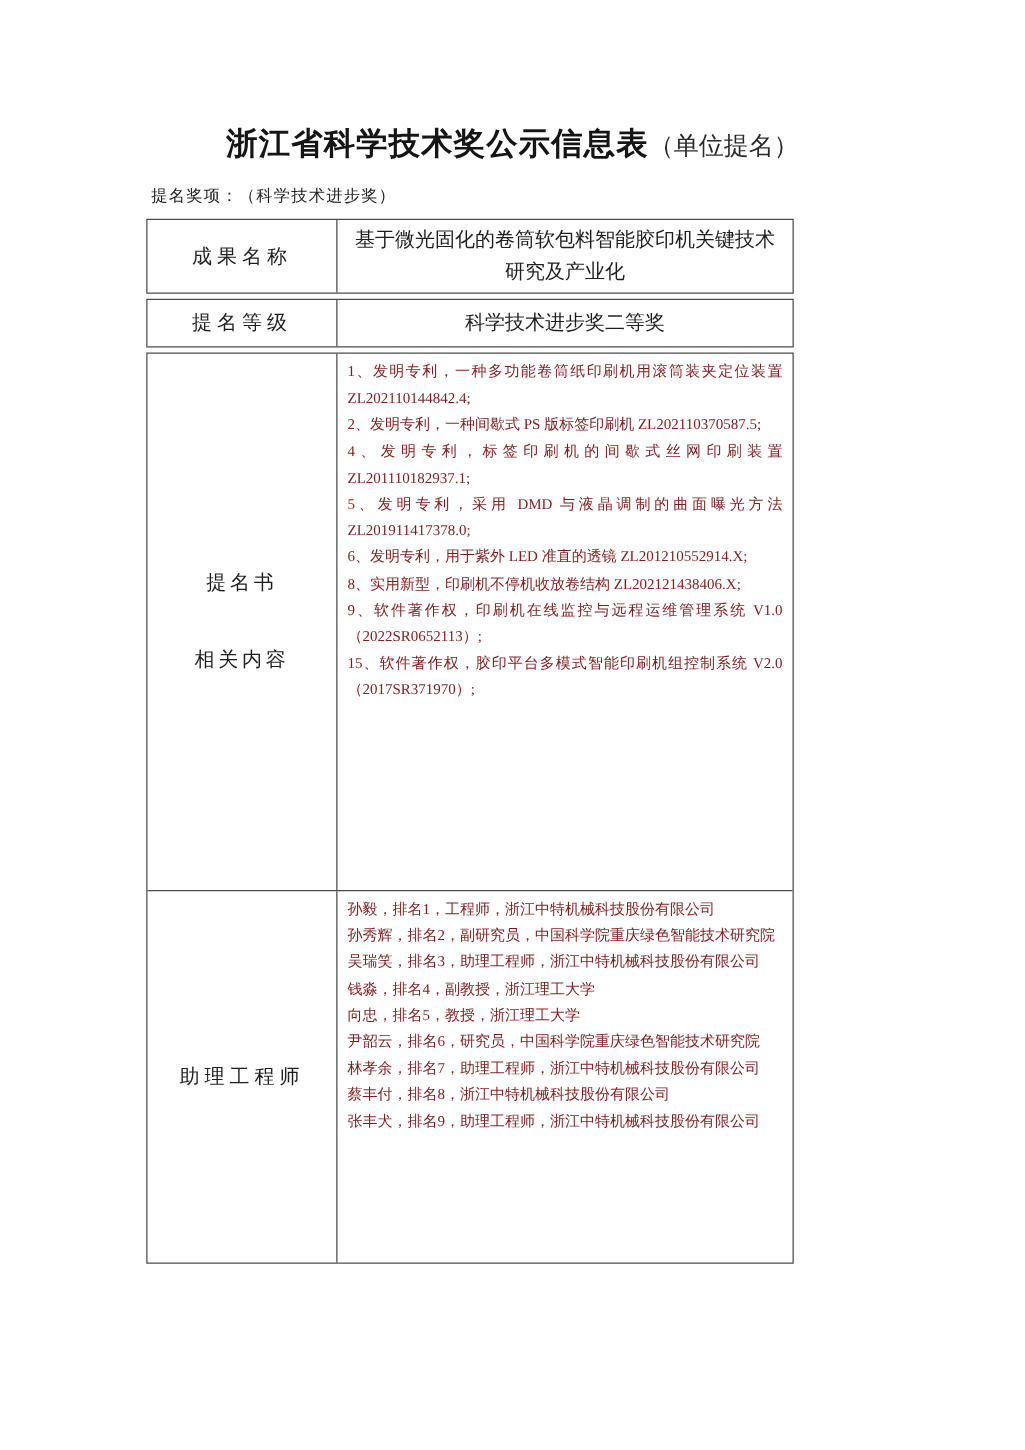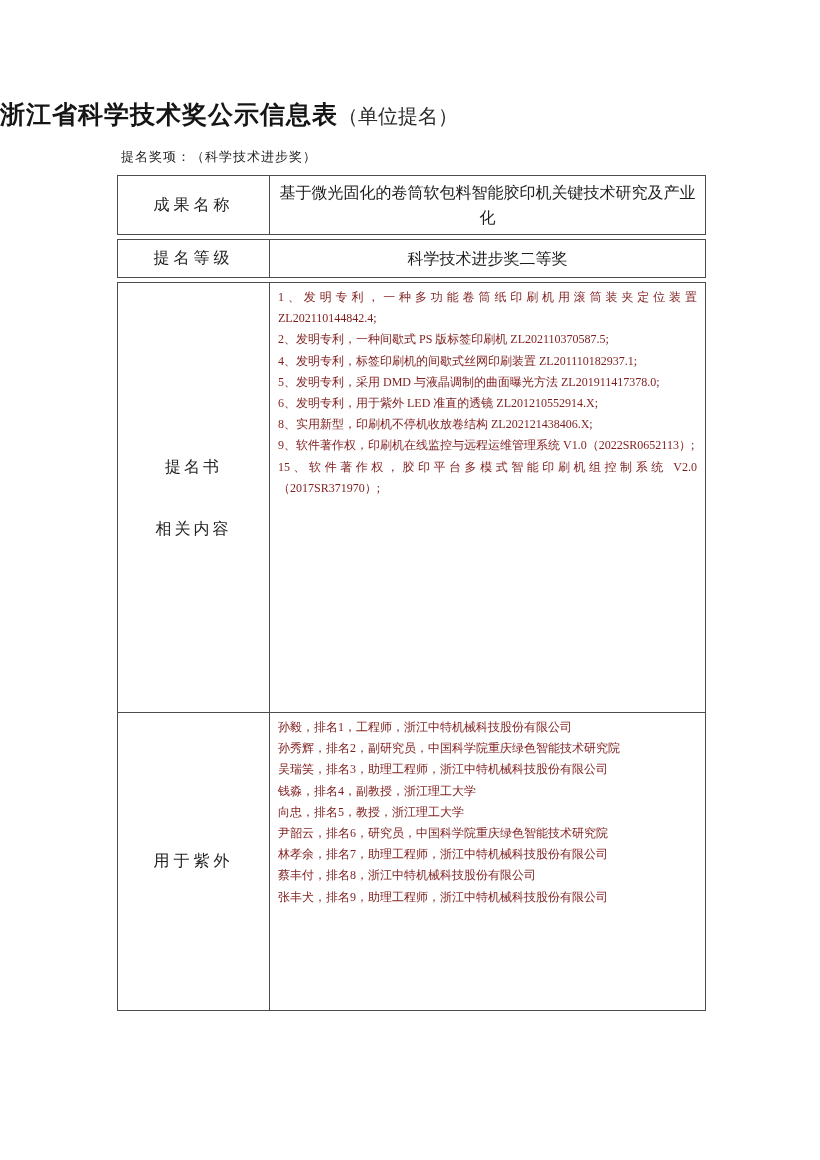--- a/index.html
+++ b/index.html
@@ -15,20 +15,21 @@
     font-family: "Liberation Serif", "DejaVu Serif", serif;
     color: #212121;
     overflow: hidden;
   }
   
   .title-line {
     position: absolute;
     top: 98px;
     left: 0;
     width: 100%;
+    text-align: center;
     white-space: nowrap;
   }
   .title-main {
     font-family: "Liberation Sans", "DejaVu Sans", sans-serif;
     font-weight: 700;
     font-size: 25px;
     letter-spacing: 1px;
     color: #151515;
   }
   .title-paren {
@@ -44,21 +45,21 @@
     left: 121px;
     font-size: 13px;
     letter-spacing: 1px;
     color: #222222;
   }
   
   .tbl {
     position: absolute;
     top: 175px;
     left: 117px;
-    width: 589px;
+    width: 518px;
   }
   .row-box {
     box-sizing: border-box;
     border: 1.5px solid #4c4c4c;
     background: #ffffff;
     display: flex;
     margin-bottom: 4px;
   }
   .row-box:last-child { margin-bottom: 0; }
   .label-cell {
@@ -156,21 +157,21 @@
           <div class="entry">4、发明专利，标签印刷机的间歇式丝网印刷装置 ZL201110182937.1;</div>
           <div class="entry">5、发明专利，采用 DMD 与液晶调制的曲面曝光方法 ZL201911417378.0;</div>
           <div class="entry">6、发明专利，用于紫外 LED 准直的透镜 ZL201210552914.X;</div>
           <div class="entry">8、实用新型，印刷机不停机收放卷结构 ZL202121438406.X;</div>
           <div class="entry">9、软件著作权，印刷机在线监控与远程运维管理系统 V1.0（2022SR0652113）;</div>
           <div class="entry">15、软件著作权，胶印平台多模式智能印刷机组控制系统 V2.0（2017SR371970）;</div>
         </div>
       </div>
 
       <div class="inner-row h-row4">
-        <div class="label-cell">用于紫外</div>
+        <div class="label-cell">助理工程师</div>
         <div class="list-cell">
           <div class="entry">孙毅，排名1，工程师，浙江中特机械科技股份有限公司</div>
           <div class="entry">孙秀辉，排名2，副研究员，中国科学院重庆绿色智能技术研究院</div>
           <div class="entry">吴瑞笑，排名3，助理工程师，浙江中特机械科技股份有限公司</div>
           <div class="entry">钱淼，排名4，副教授，浙江理工大学</div>
           <div class="entry">向忠，排名5，教授，浙江理工大学</div>
           <div class="entry">尹韶云，排名6，研究员，中国科学院重庆绿色智能技术研究院</div>
           <div class="entry">林孝余，排名7，助理工程师，浙江中特机械科技股份有限公司</div>
           <div class="entry">蔡丰付，排名8，浙江中特机械科技股份有限公司</div>
           <div class="entry">张丰犬，排名9，助理工程师，浙江中特机械科技股份有限公司</div>

